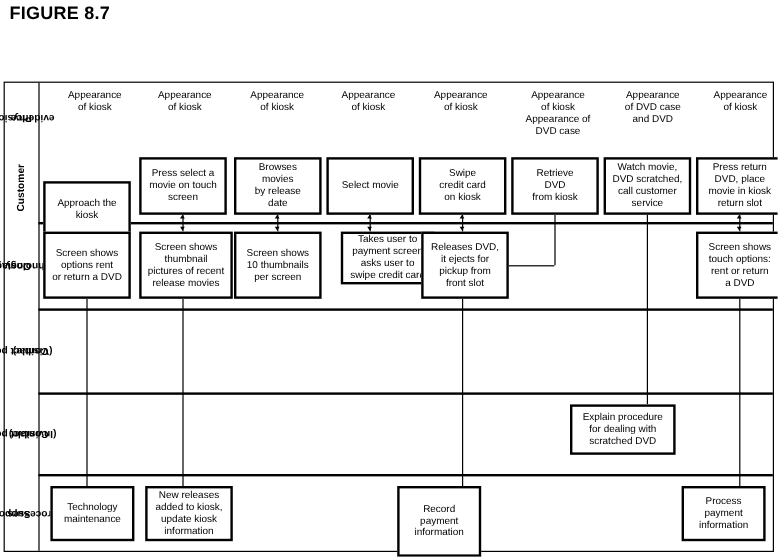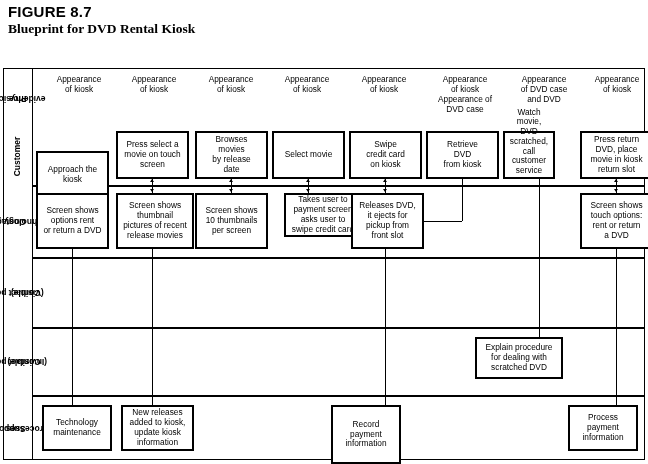--- a/index.html
+++ b/index.html
@@ -112,21 +112,20 @@
     line-height:1.2;
     z-index:4;
   }
 </style>
 </head>
 <body>
 
 <div id="root">
 
   <div class="fig-num">FIGURE 8.7</div>
-  <div class="fig-title">Blueprint for DVD Rental Kiosk</div>
 
   <div id="frame">
     <div class="label-divider"></div>
 
     <div class="rowlabel" style="top:0px;height:58px;">
       <span><span>Physical</span><br><span>evidence</span></span>
     </div>
 
     <div class="rowlabel" style="top:58px;height:58px;">
       <span>Customer</span>
@@ -173,21 +172,21 @@
       </div>
     <div class="box heavy" style="left:191px;top:62px;width:73px;height:48px;">
         <span>Browses<br>movies<br>by release<br>date</span>
       </div>
     <div class="box heavy" style="left:345px;top:62px;width:73px;height:48px;">
         <span>Swipe<br>credit card<br>on kiosk</span>
       </div>
     <div class="box heavy" style="left:422px;top:62px;width:73px;height:48px;">
         <span>Retrieve<br>DVD<br>from kiosk</span>
       </div>
-    <div class="box heavy" style="left:499px;top:62px;width:52px;height:48px;align-items:flex-end;">
+    <div class="box heavy" style="left:499px;top:62px;width:73px;height:48px;">
         <span>Watch movie,<br>DVD scratched,<br>call customer<br>service</span>
       </div>
     <div class="box heavy" style="left:576px;top:62px;width:73px;height:48px;">
         <span>Press return<br>DVD, place<br>movie in kiosk<br>return slot</span>
       </div>
 
     <div class="box heavy" style="left:32px;top:124px;width:73px;height:56px;">
         <span>Screen shows<br>options rent<br>or return a DVD</span>
       </div>
     <div class="box heavy" style="left:112px;top:124px;width:78px;height:56px;">

